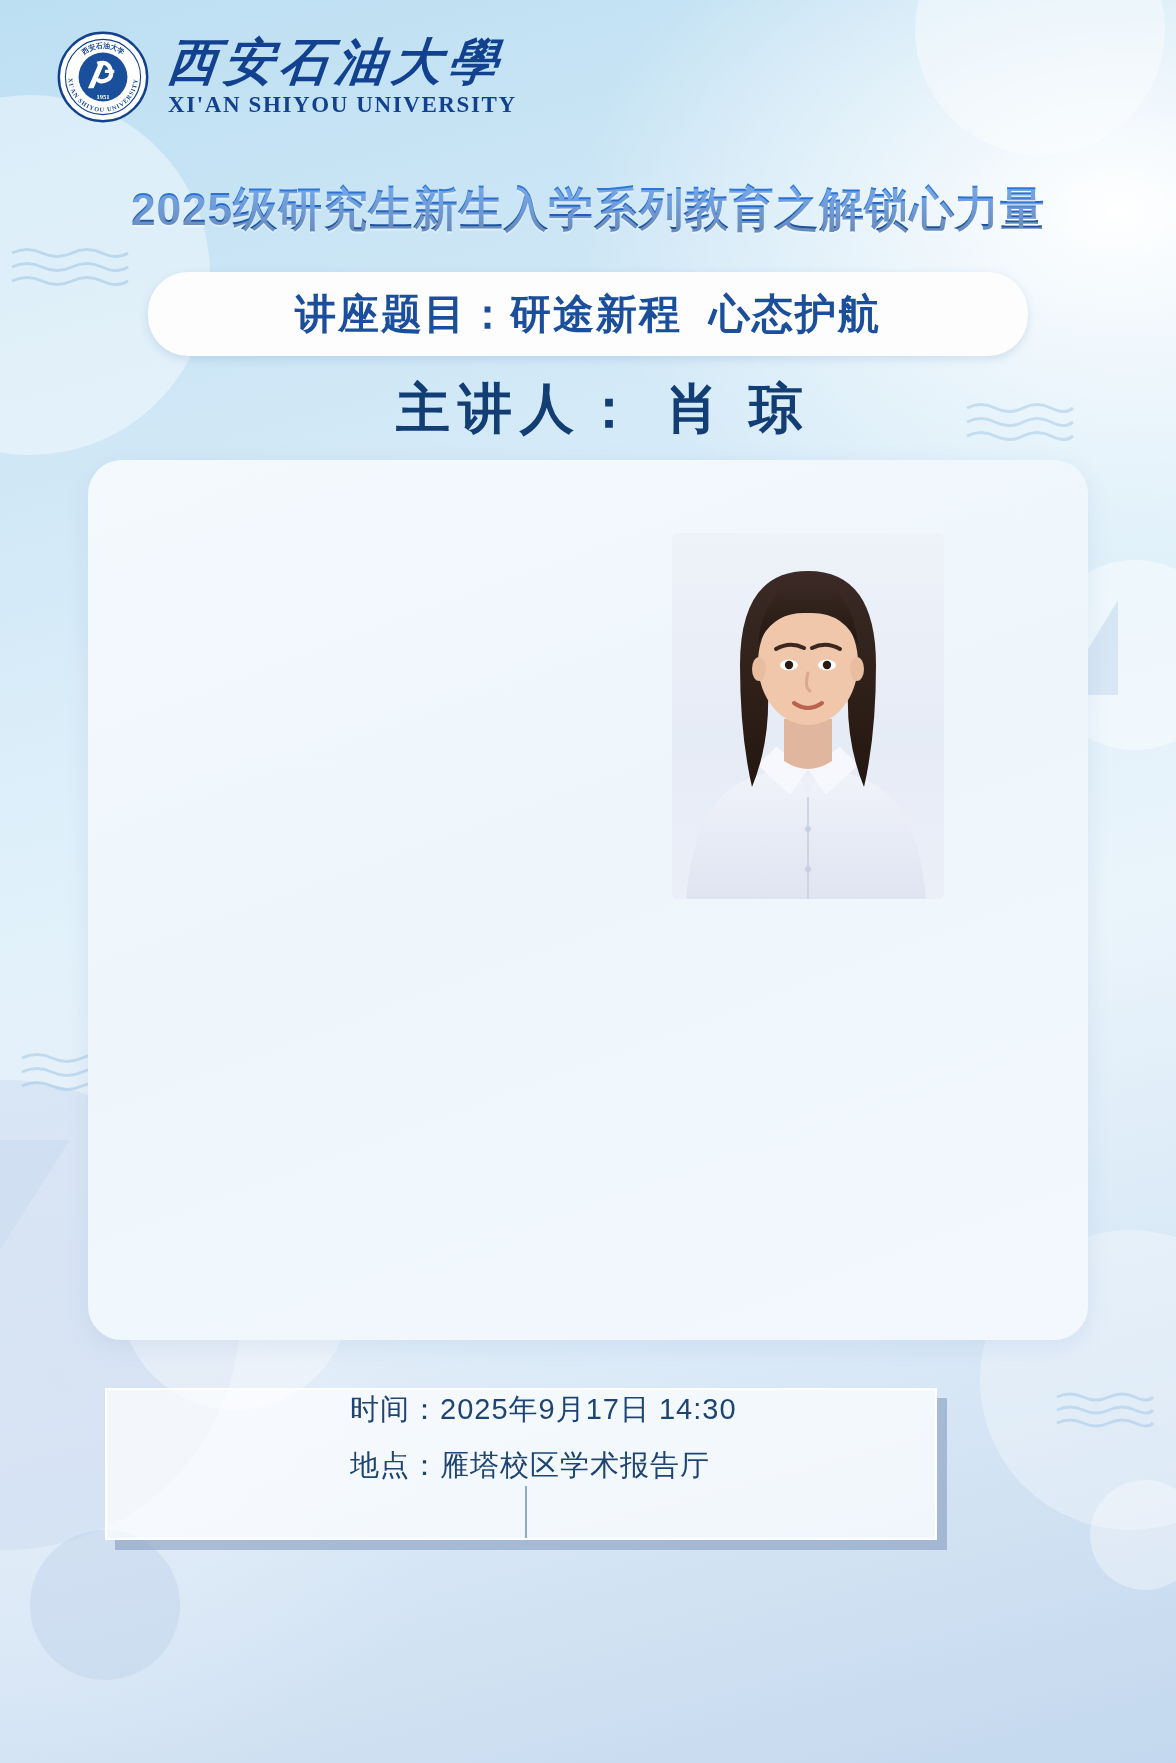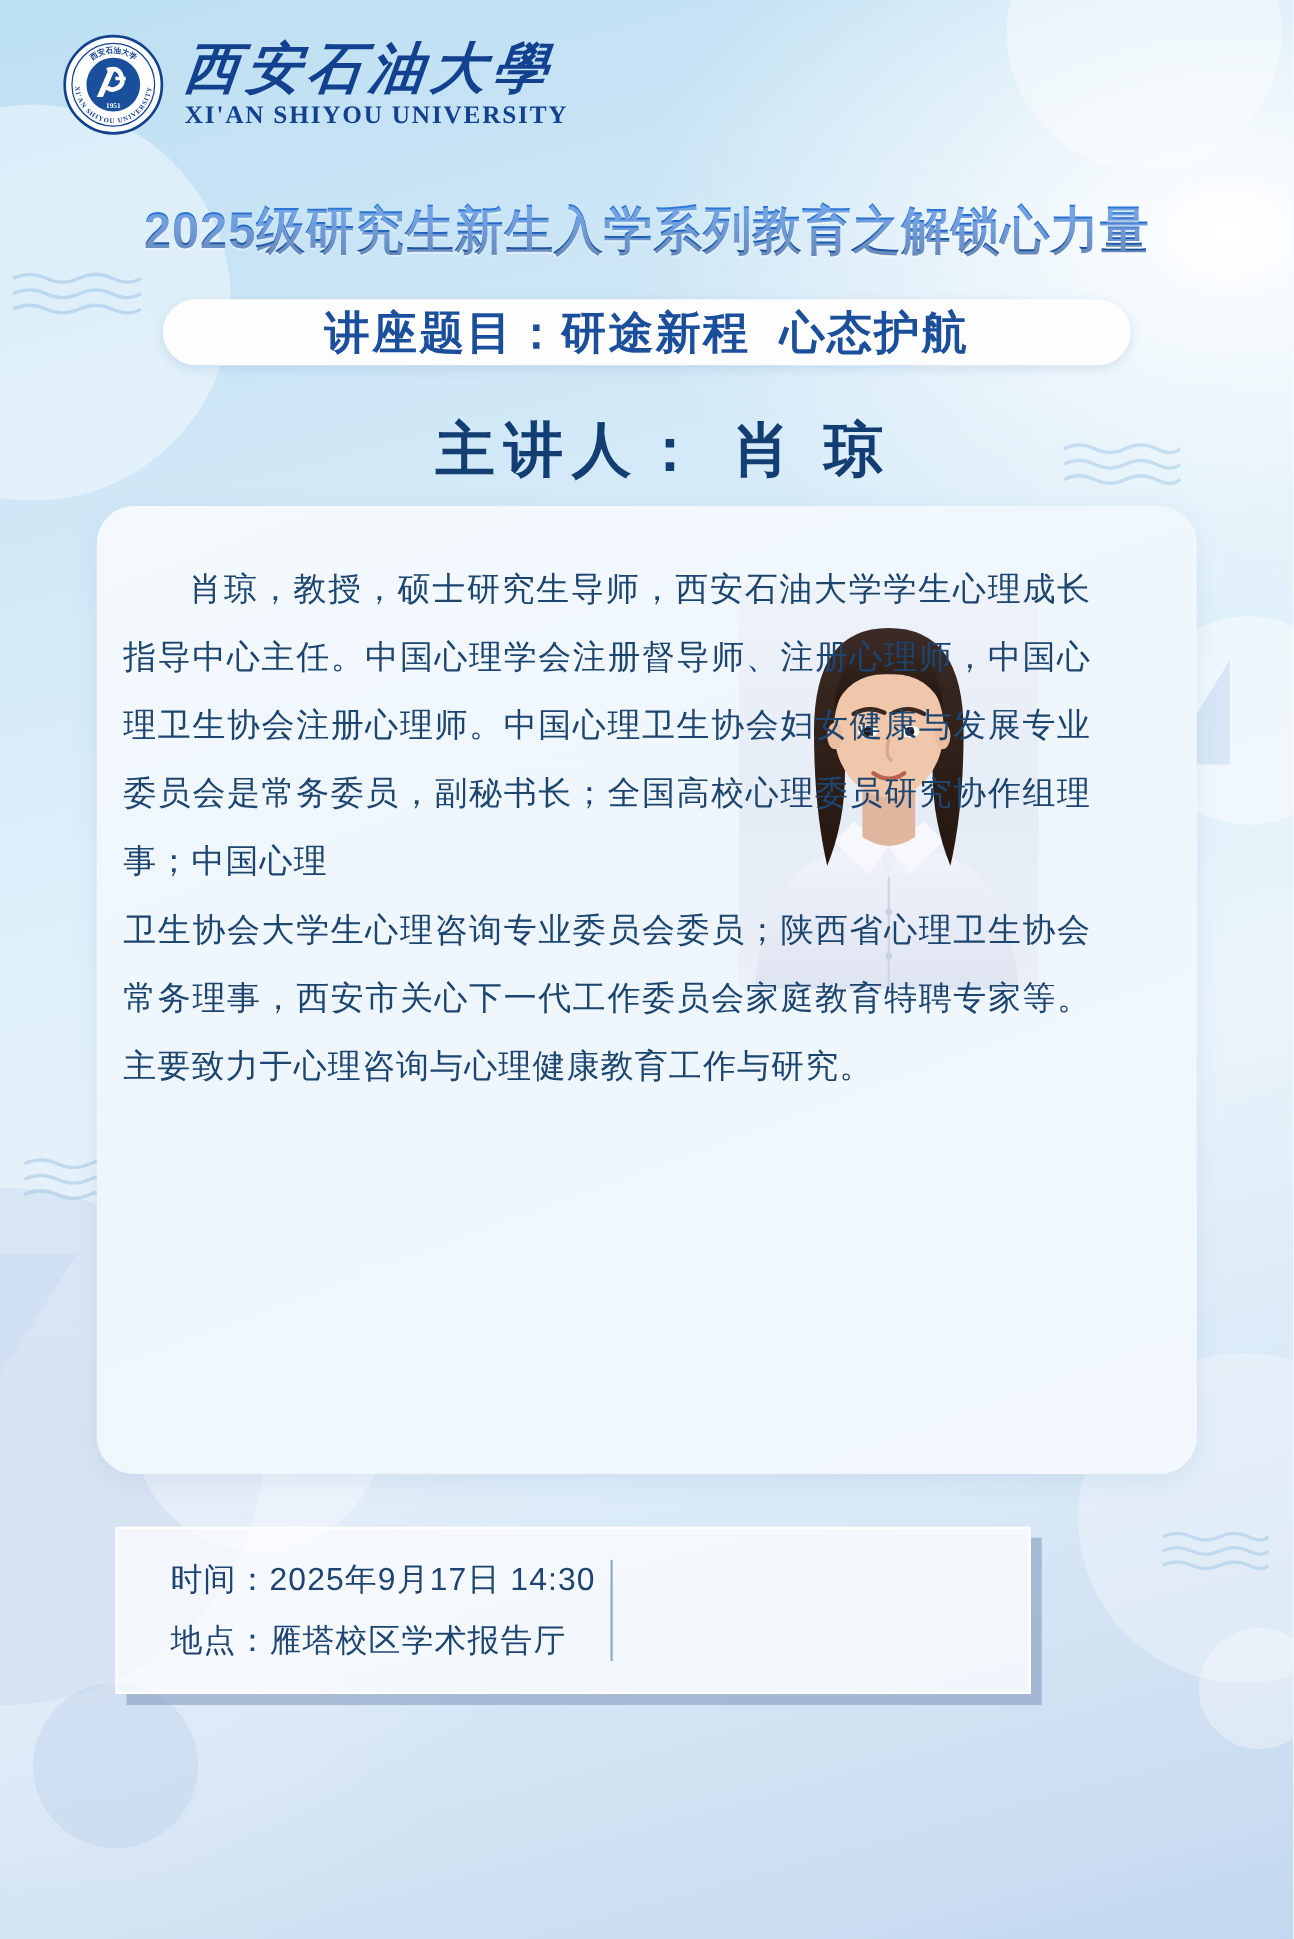--- a/index.html
+++ b/index.html
@@ -61,21 +61,21 @@
     font-size:47px;font-weight:700;letter-spacing:1px;
     color:#1f5fc4;
     background:linear-gradient(180deg,#2f7fe0 0%,#2468c6 45%,#16417f 100%);
     -webkit-background-clip:text;background-clip:text;
     -webkit-text-fill-color:transparent;
     text-shadow:0 2px 0 rgba(255,255,255,.35);
     transform:scaleX(.94);
   }
   
   .pill{
-    position:absolute;left:148px;top:272px;width:880px;height:60px;
+    position:absolute;left:148px;top:272px;width:880px;height:84px;
     background:#fdfdfd;border-radius:40px;
     box-shadow:0 3px 10px rgba(80,120,175,.18);
     display:flex;align-items:center;justify-content:center;
   }
   .pill-text{
     font-size:41px;font-weight:700;color:#1b4f9c;letter-spacing:2px;
     white-space:pre;
   }
   
   .speaker{
@@ -106,21 +106,21 @@
     background:linear-gradient(180deg,#eef2f8 0%,#e7edf6 40%,#e9eef7 100%);
   }
   .portrait svg{display:block;width:100%;height:100%;}
 
   
   .footer{
     position:absolute;left:105px;top:1388px;width:828px;height:148px;
     background:rgba(255,255,255,.70);
     border:2px solid rgba(255,255,255,.95);
     box-shadow:10px 10px 0 rgba(125,150,185,.55);
-    display:flex;align-items:center;
+    display:flex;align-items:center;flex-direction:column;
   }
   .fcol{display:flex;flex-direction:column;justify-content:center;gap:16px;}
   .fleft{padding-left:48px;width:390px;}
   .fright{padding-left:56px;}
   .divider{
     width:2px;height:92px;background:#8fa8c6;margin-left:10px;
   }
   .fline{font-size:29px;color:#1e4572;letter-spacing:1px;white-space:pre;}
 </style>
 </head>
@@ -247,24 +247,20 @@
       <circle cx="155" cy="132" r="4.2" fill="#2a1a14"></circle>
 
       <path d="M136 140 q-4 14 2 18" stroke="#d8a98c" stroke-width="3" fill="none" stroke-linecap="round"></path>
       <path d="M122 170 q14 10 28 0" stroke="#b9634f" stroke-width="4" fill="none" stroke-linecap="round"></path>
 
       <ellipse cx="87" cy="136" rx="7" ry="12" fill="#e9bd9f"></ellipse>
       <ellipse cx="185" cy="136" rx="7" ry="12" fill="#e9bd9f"></ellipse>
     </svg>
   </div>
 
-  <div class="bio">
-    <p class="indent">肖琼，教授，硕士研究生导师，西安石油大学学生心理成长指导中心主任。中国心理学会注册督导师、注册心理师，中国心理卫生协会注册心理师。中国心理卫生协会妇女健康与发展专业委员会是常务委员，副秘书长；全国高校心理委员研究协作组理事；中国心理</p>
-    <p>卫生协会大学生心理咨询专业委员会委员；陕西省心理卫生协会常务理事，西安市关心下一代工作委员会家庭教育特聘专家等。主要致力于心理咨询与心理健康教育工作与研究。</p>
-  </div>
 
   <div class="footer">
     <div class="fcol fleft">
       <div class="fline">时间：2025年9月17日 14:30</div>
       <div class="fline">地点：雁塔校区学术报告厅</div>
     </div>
     <div class="divider"></div>
   </div>
 
 </div>

